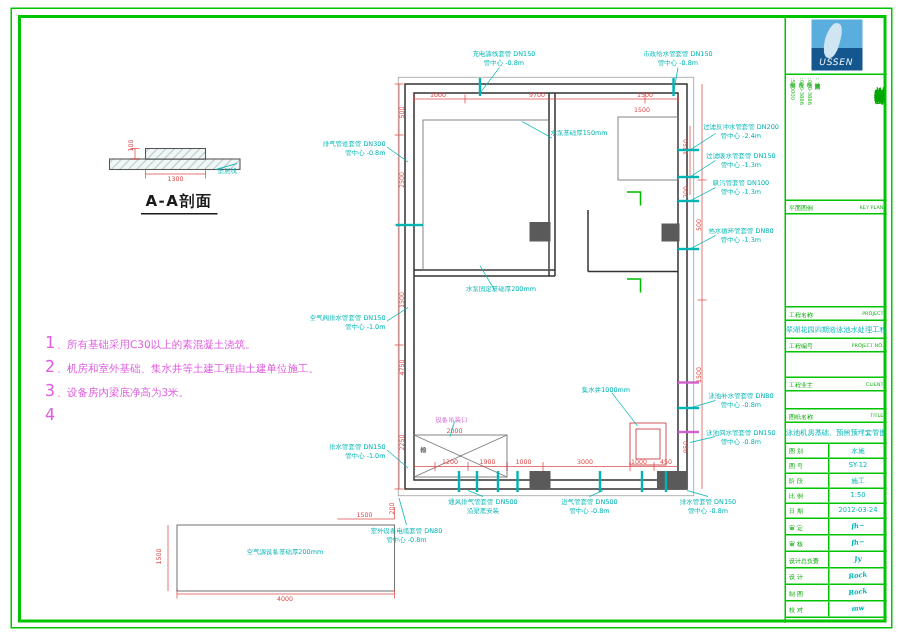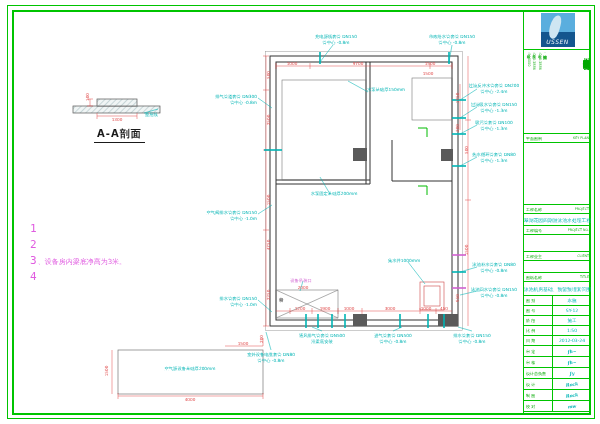--- a/index.html
+++ b/index.html
@@ -301,23 +301,25 @@
       <span class="dim rot" style="left: 261px; top: 339px;">200</span>
       <span class="dim" style="left: 117px; top: 119px;">1300</span>
       <span class="dim rot" style="left: 87px; top: 97px;">100</span>
     </div>
 
   <div class="sec-title">A-A剖面</div>
 
   <div class="notes">
     <div class="note">
       <span class="nnum">1</span>
+      <span class="ntext">、所有基础采用C30以上的素混凝土浇筑。</span>
     </div>
     <div class="note">
       <span class="nnum">2</span>
+      <span class="ntext">、机房和室外基础、集水井等土建工程由土建单位施工。</span>
     </div>
     <div class="note">
       <span class="nnum">3</span>
       <span class="ntext">、设备房内梁底净高为3米。</span>
     </div>
     <div class="note">
       <span class="nnum">4</span>
     </div>
   </div>
 

